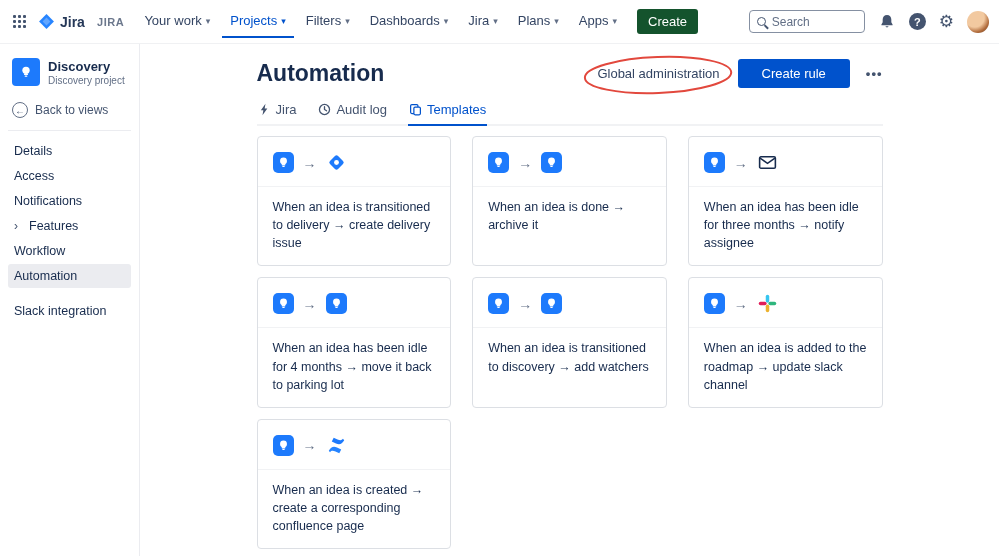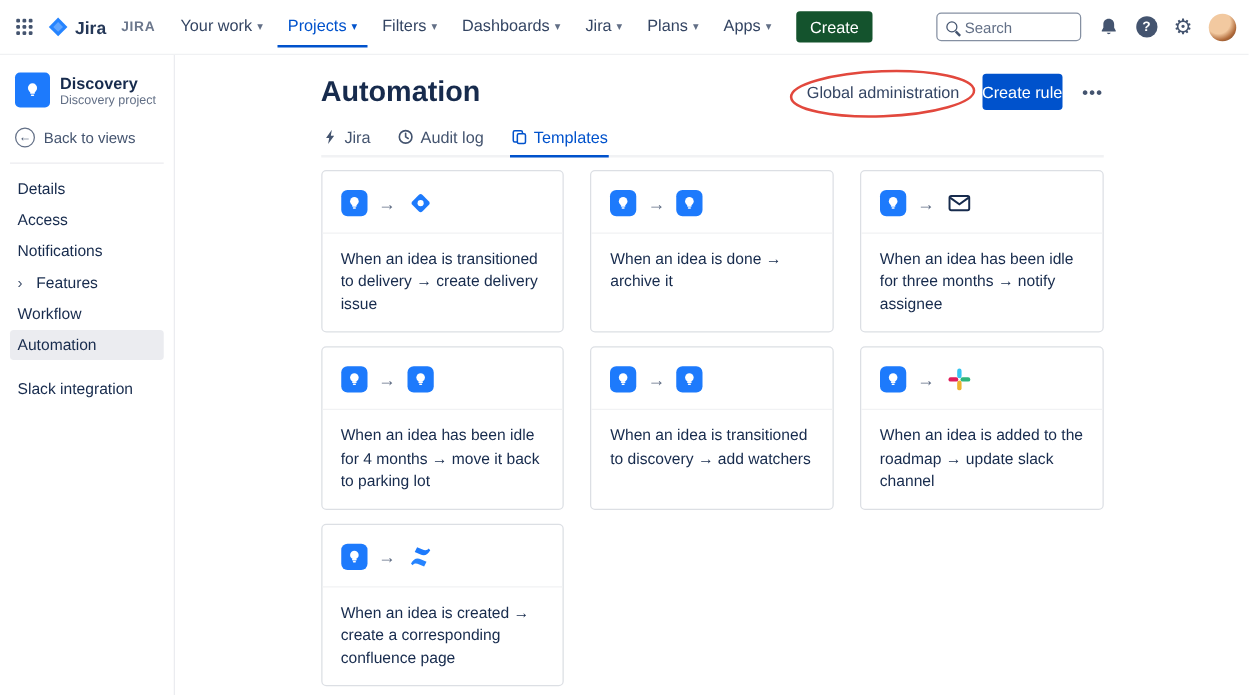--- a/index.html
+++ b/index.html
@@ -65,21 +65,21 @@
   
   .main { flex:1; position:relative; overflow:hidden; }
   .content { width:626px; margin:15px auto 0 auto; }
   .header-row { display:flex; align-items:center; justify-content:space-between; }
   .page-title { font-size:23px; font-weight:600; color:#172B4D; }
   .actions { display:flex; align-items:center; gap:16px;margin-left:29px; }
   .ga-wrap { position:relative; font-size:13px; color:#344563; cursor:pointer; padding:4px 2px; }
   .ga-wrap svg { position:absolute; left:-13px; top:-7px; width:calc(100% + 26px); height:40px;
     pointer-events:none; overflow:visible; }
   .create-rule { background:#0052CC; color:#fff; border:none; border-radius:3px;
-    font-size:13px; font-weight:500; padding:7px 0; cursor:pointer;
+    font-size:13px; font-weight:500; padding:7px 24px; cursor:pointer;
     font-family:"Liberation Sans", sans-serif; }
   .more-btn { font-size:13px; font-weight:bold; color:#44546F; letter-spacing:1px; cursor:pointer;
     background:none; border:none; font-family:"Liberation Sans", sans-serif; }
 
   .tabs { display:flex; gap:20px; margin-top:14px; border-bottom:2px solid #F1F2F4; }
   .tab { display:flex; align-items:center; gap:5px; font-size:13px; color:#44546F;
     padding:0 1px 7px 1px; margin-bottom:-2px; cursor:pointer; border-bottom:2px solid transparent; }
   .tab svg { width:13px; height:13px; }
   .tab.active { color:#0052CC; border-bottom-color:#0052CC; font-weight:500; }
 

